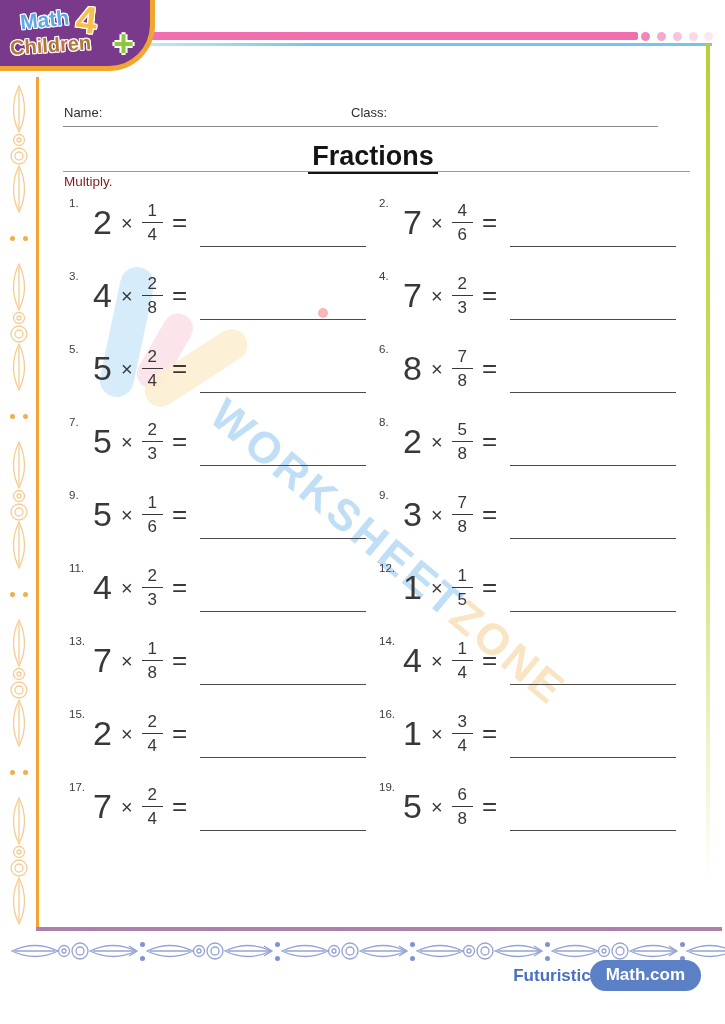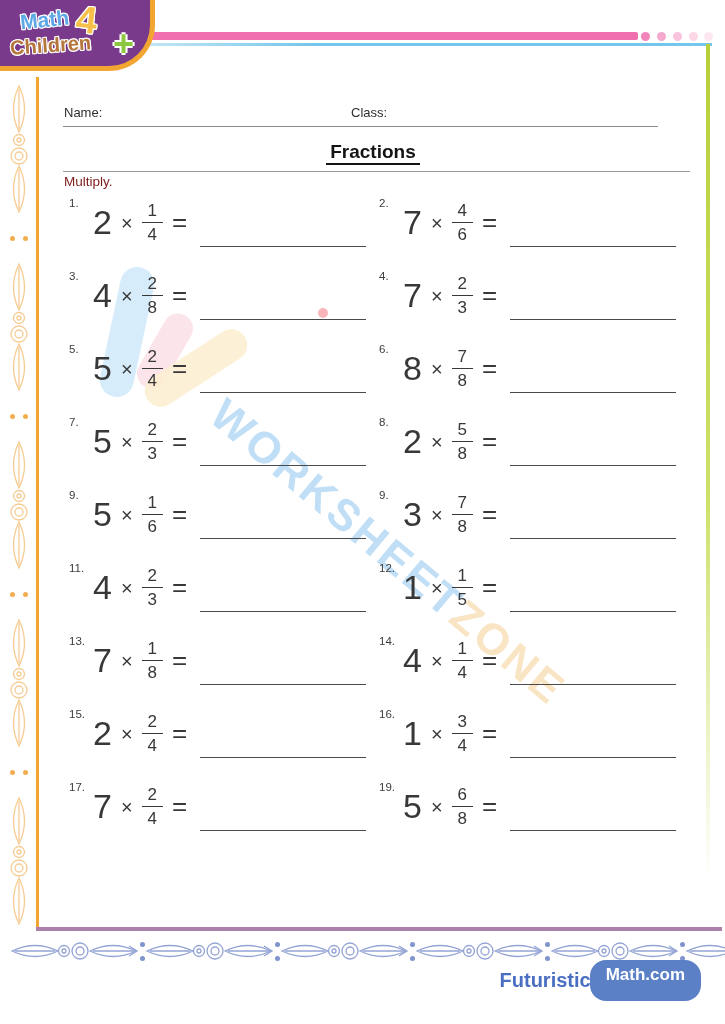--- a/index.html
+++ b/index.html
@@ -29,21 +29,21 @@
   .logo .w2{left:76px;top:1px;font-size:38px;color:#f6c04a;transform:rotate(6deg);}
   .logo .w3{left:10px;top:35px;font-size:20px;color:#b5763c;transform:rotate(-4deg);}
   .logo .w4{left:113px;top:26px;font-size:36px;color:#8dc63f;text-shadow:2px 0 0 #fff,-2px 0 0 #fff,0 2px 0 #fff,0 -2px 0 #fff;}
 
   
   .field-label{position:absolute;font-size:13px;color:#2e2e2e;}
   .name-label{left:64px;top:105px;}
   .class-label{left:351px;top:105px;}
   .header-rule{position:absolute;left:63px;top:126px;width:595px;border-top:1.6px solid #8a8a8a;}
   .page-title{position:absolute;left:63px;top:141px;width:620px;text-align:center;}
-  .page-title b{font-size:19px;color:#141414;border-bottom:2.5px solid #141414;padding:0 4px 1px;}
+  .page-title b{font-size:27px;color:#141414;border-bottom:2.5px solid #141414;padding:0 4px 1px;}
   .title-rule{position:absolute;left:63px;top:171px;width:627px;border-top:1.6px solid #9a9a9a;}
   .instruction{position:absolute;left:64px;top:174px;font-size:13.5px;color:#7f1d1d;}
 
   
   .grid{position:absolute;left:63px;top:192px;width:620px;height:657px;
     display:grid;grid-template-columns:310px 310px;grid-auto-rows:73px;}
   .cell{position:relative;}
   .p-num{position:absolute;left:6px;top:5px;font-size:11.5px;color:#3c3c3c;}
   .expr{position:absolute;left:30px;top:2px;height:56px;display:flex;align-items:center;gap:9px;color:#383838;}
   .p-factor{font-size:34px;}
@@ -72,23 +72,23 @@
   .h-sep{display:flex;flex-direction:row;gap:8px;flex:0 0 auto;}
   .h-sep i{width:5px;height:5px;border-radius:50%;background:#f2ae4e;}
   .footer-ornaments{position:absolute;left:0;top:936px;width:725px;height:30px;display:flex;
     align-items:center;justify-content:space-between;padding:0 10px;box-sizing:border-box;overflow:hidden;}
   .f-motif{flex:0 0 auto;}
   .v-sep{display:flex;flex-direction:column;gap:9px;flex:0 0 auto;}
   .v-sep i{width:5px;height:5px;border-radius:50%;background:#7f93cc;}
 
   
   .brand{position:absolute;top:960px;right:24px;display:flex;align-items:center;cursor:pointer;}
-  .brand-prefix{color:#4a6fc2;font-weight:bold;font-size:20px;}
+  .brand-prefix{color:#4a6fc2;font-weight:bold;font-size:17px;}
   .brand-pill{background:#5b80c6;color:#ffffff;font-weight:bold;font-size:17px;
-    padding:5px 16px 16px;border-radius:16px;margin-left:-1px;}
+    padding:5px 16px 6px;border-radius:16px;margin-left:-1px;}
 </style>
 </head>
 <body>
 
 <div class="page">
 
   <div class="bar-top-pink"></div>
   <div class="pink-dot" style="left:641px;opacity:.85"></div>
   <div class="pink-dot" style="left:657px;opacity:.6"></div>
   <div class="pink-dot" style="left:673px;opacity:.42"></div>

